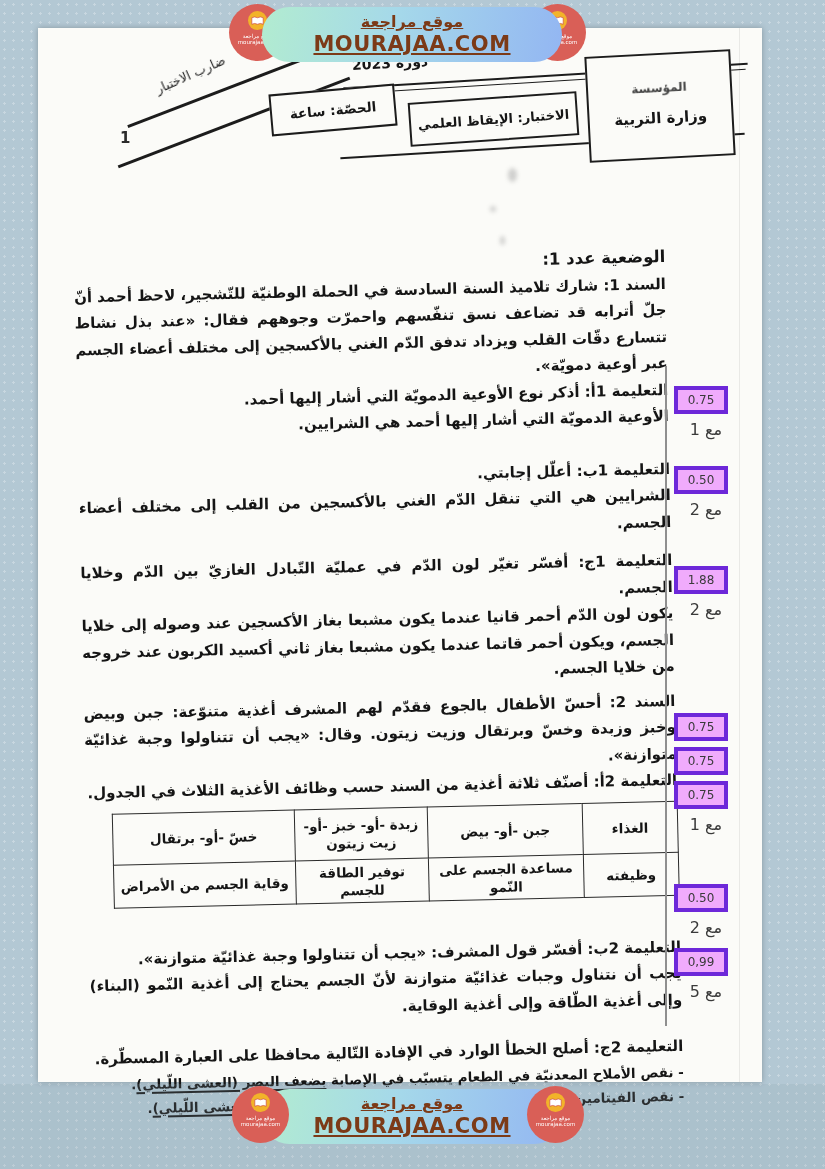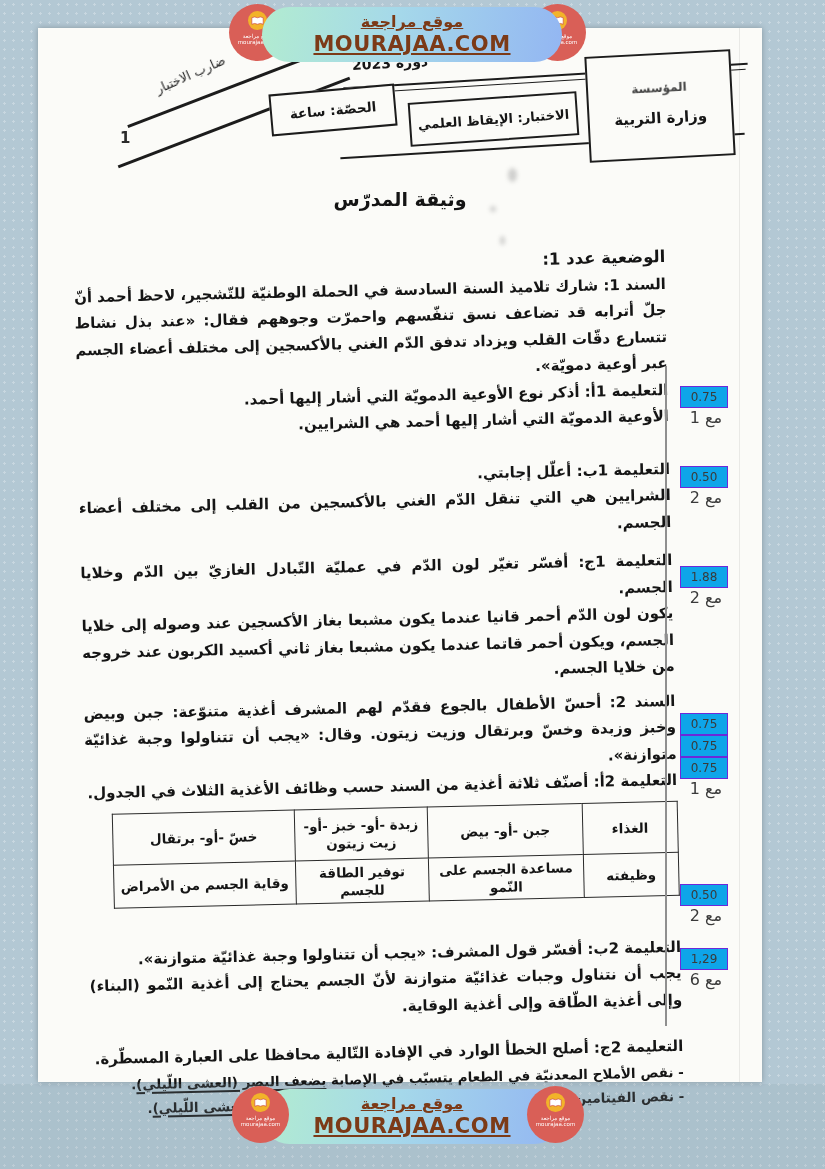--- a/index.html
+++ b/index.html
@@ -56,23 +56,23 @@
   table.food{border-collapse:collapse;width:566px;margin:7px 0 0 0;direction:rtl;}
   table.food td{border:1.6px solid #2a2a2a;text-align:center;vertical-align:middle;
     font-size:13.5px;line-height:18px;padding:3px 4px;}
   td.c-head{width:88px;font-weight:bold;}
   td.c-a{width:150px;} td.c-b{width:128px;} td.c-c{width:178px;}
   tr.r1 td{height:44px;} tr.r2 td{height:30px;}
   
   .vline{position:absolute;left:627px;top:338px;width:1.5px;height:660px;background:#8f8f8f;}
   .edge{position:absolute;left:701px;top:0;width:1px;height:1054px;background:rgba(0,0,0,.07);}
   .markgrp{position:absolute;left:632px;width:58px;color:#3a3a3a;direction:rtl;}
-  .score{width:46px;height:20px;border:1px solid #6d28d9;background:#0ea5e9;
+  .score{width:46px;height:20px;border:4px solid #6d28d9;background:#f0abfc;
     font-size:12px;display:flex;align-items:center;justify-content:center;
-    color:#3a3a3a;margin-bottom:0;}
+    color:#3a3a3a;margin-bottom:6px;}
   .crit{font-size:16px;padding-right:6px;}
   .mg1{top:358px;} .mg2{top:438px;} .mg3{top:538px;} .mg4{top:685px;} .mg5{top:856px;} .mg6{top:920px;}
 </style>
 </head>
 <body>
 
 <div class="stage">
 
   <div class="paper">
 
@@ -90,21 +90,20 @@
       <div class="box exam">الاختبار: الإيقاظ العلمي</div>
       <div class="box duration">الحصّة: ساعة</div>
       <div class="coef">ضارب الاختبار</div>
       <div class="coefv">1</div>
     </div>
 
     <div class="smudge" style="left:470px;top:140px;width:9px;height:14px;"></div>
     <div class="smudge" style="left:452px;top:178px;width:6px;height:6px;"></div>
     <div class="smudge" style="left:462px;top:208px;width:5px;height:9px;"></div>
 
-    <div class="doc-title">وثيقة المدرّس</div>
 
     <div class="content">
       <p class="h-sit">الوضعية عدد 1:</p>
       <p>السند 1: شارك تلاميذ السنة السادسة في الحملة الوطنيّة للتّشجير، لاحظ أحمد أنّ جلّ أترابه قد تضاعف نسق تنفّسهم واحمرّت وجوههم فقال: «عند بذل نشاط تتسارع دقّات القلب ويزداد تدفق الدّم الغني بالأكسجين إلى مختلف أعضاء الجسم عبر أوعية دمويّة».</p>
       <p>التعليمة 1أ: أذكر نوع الأوعية الدمويّة التي أشار إليها أحمد.</p>
       <p>الأوعية الدمويّة التي أشار إليها أحمد هي الشرايين.</p>
       <div class="sp26"></div>
       <p>التعليمة 1ب: أعلّل إجابتي.</p>
       <p>الشرايين هي التي تنقل الدّم الغني بالأكسجين من القلب إلى مختلف أعضاء الجسم.</p>
       <div class="sp12"></div>
@@ -159,22 +158,22 @@
       <div class="score">0.75</div>
       <div class="score">0.75</div>
       <div class="score">0.75</div>
       <div class="crit">مع 1</div>
     </div>
     <div class="markgrp mg5">
       <div class="score">0.50</div>
       <div class="crit">مع 2</div>
     </div>
     <div class="markgrp mg6">
-      <div class="score">1,29</div>
-      <div class="crit">مع 6</div>
+      <div class="score">0,99</div>
+      <div class="crit">مع 5</div>
     </div>
   </div>
 
   <div class="badge" style="left:229px;top:4px;">
     <div class="ycirc">
       <svg width="13" height="10" viewBox="0 0 16 12">
           <path d="M1 2 Q4.5 0 8 2 Q11.5 0 15 2 L15 10 Q11.5 8 8 10 Q4.5 8 1 10 Z" fill="#fff" stroke="#c44" stroke-width="0.8"></path>
         </svg>
     </div>
     <div class="t1">موقع مراجعة</div>

